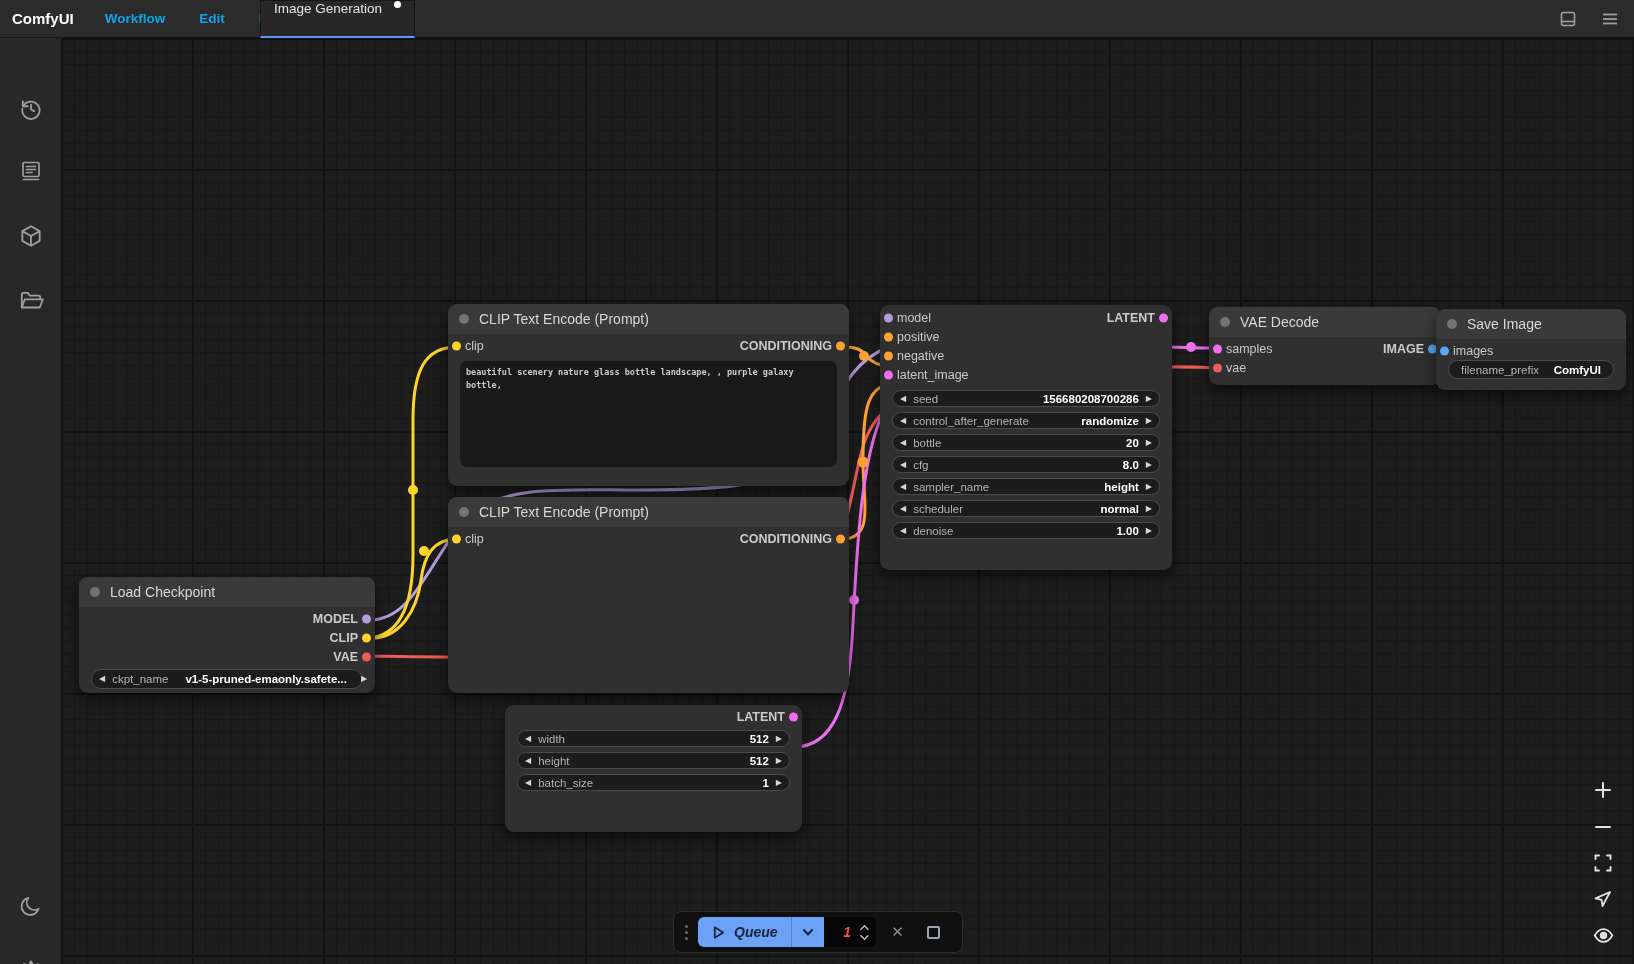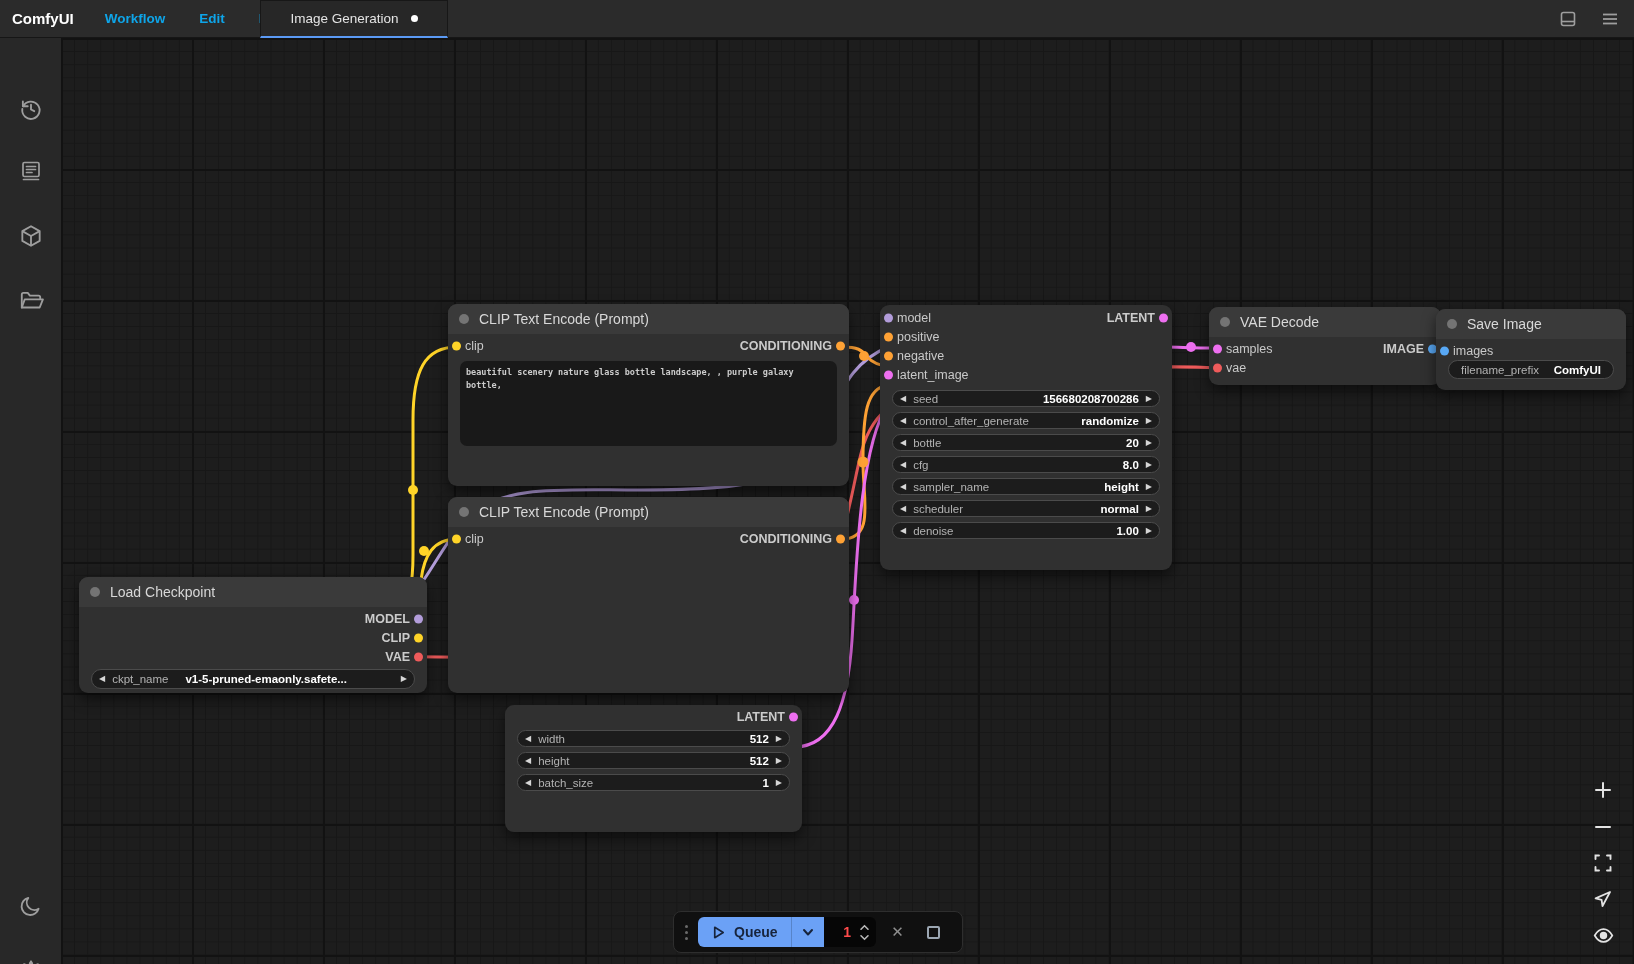--- a/index.html
+++ b/index.html
@@ -7,23 +7,23 @@
               font-family:"Liberation Sans", sans-serif; }
 
   
   .topbar { position:absolute; left:0; top:0; width:1634px; height:38px;
             background:#2b2b2b; border-bottom:1px solid #161616; z-index:10;
             display:flex; align-items:stretch; }
   .logo { color:#fff; font-size:15px; font-weight:700; display:flex; align-items:center;
           padding:0 14px 0 12px; }
   .menu-item { color:#0ea5e9; font-size:13.5px; font-weight:600; display:flex; align-items:center;
                padding:0 17px; cursor:default; }
-  .tab { position:absolute; left:260px; top:0; width:188px; height:38px; background:#272727;
+  .tab { position:absolute; left:260px; top:0; width:155px; height:38px; background:#272727;
          border:1px solid #171717; border-bottom:2px solid #5b9af5;
-         display:flex; align-items:center; justify-content:center; gap:12px; }
+         display:flex; justify-content:center; gap:12px; }
   .tab-label { color:#e4e4e4; font-size:13.5px; }
   .unsaved-dot { width:7px; height:7px; border-radius:50%; background:#fff; }
   .topbar-right { position:absolute; right:0; top:0; height:38px; display:flex; align-items:center;
                   gap:22px; padding-right:14px; }
   .tb-icon { width:20px; height:20px; display:flex; align-items:center; justify-content:center; }
 
   
   .sidebar { position:absolute; left:0; top:38px; width:61px; height:926px; background:#282828;
              z-index:9; }
   .sb-icon { position:absolute; left:17px; width:28px; height:28px;
@@ -117,21 +117,21 @@
     <circle cx="424" cy="551" r="5" fill="#ffd428"></circle>
     <circle cx="844" cy="350" r="5" fill="#b39ddb"></circle>
     <circle cx="864" cy="356" r="5" fill="#ffa235"></circle>
     <circle cx="863" cy="462" r="5.5" fill="#ffa235"></circle>
     <circle cx="854" cy="600" r="5" fill="#ee6ff0"></circle>
     <circle cx="1191" cy="347" r="5" fill="#ee6ff0"></circle>
     <circle cx="1417" cy="349" r="5" fill="#58a8f5"></circle>
   </g>
 </svg>
 
-<div class="node" style="left:79px; top:577px; width:348px; height:116px;">
+<div class="node" style="left:79px; top:577px; width:296px; height:116px;">
   <div class="nhead">
     <span class="ndot"></span>
     <span class="ntitle">Load Checkpoint</span>
   </div>
   <div class="nbody">
     <div class="prow">
       <span class="plabel out">MODEL</span>
       <span class="pdot out" style="background:#b39ddb"></span>
     </div>
     <div class="prow">
@@ -157,21 +157,21 @@
     <span class="ndot"></span>
     <span class="ntitle">CLIP Text Encode (Prompt)</span>
   </div>
   <div class="nbody">
     <div class="prow">
       <span class="pdot in" style="background:#ffd428"></span>
       <span class="plabel">clip</span>
       <span class="plabel out">CONDITIONING</span>
       <span class="pdot out" style="background:#ffa235"></span>
     </div>
-    <div class="ta" style="height:85px;">beautiful scenery nature glass bottle landscape, , purple galaxy bottle,</div>
+    <div class="ta" style="height:106px;">beautiful scenery nature glass bottle landscape, , purple galaxy bottle,</div>
   </div>
 </div>
 
 <div class="node" style="left:448px; top:497px; width:401px; height:196px;">
   <div class="nhead">
     <span class="ndot"></span>
     <span class="ntitle">CLIP Text Encode (Prompt)</span>
   </div>
   <div class="nbody">
     <div class="prow">
@@ -412,21 +412,21 @@
     <circle cx="11" cy="11" r="3" fill="#e3e3e3"></circle>
   </svg>
 </span>
 
 <div class="queuebar">
   <span class="drag-dots">
       <span></span>
       <span></span>
       <span></span>
     </span>
-  <span style="display:flex;">
+  <span style="display:flex;font-style:italic;">
     <span class="qbtn">
       <span class="qbtn-main">
         <svg width="15" height="15" viewBox="0 0 16 16" fill="none" stroke="#17243c" stroke-width="1.8" stroke-linejoin="round">
             <path d="M4 2.5 L13 8 L4 13.5 Z"></path>
           </svg>
         <span class="qbtn-label">Queue</span>
       </span>
       <span class="qbtn-chevron">
         <svg width="14" height="14" viewBox="0 0 14 14" fill="none" stroke="#17243c" stroke-width="2" stroke-linecap="round" stroke-linejoin="round">
             <path d="M3 5 L7 9.5 L11 5"></path>

